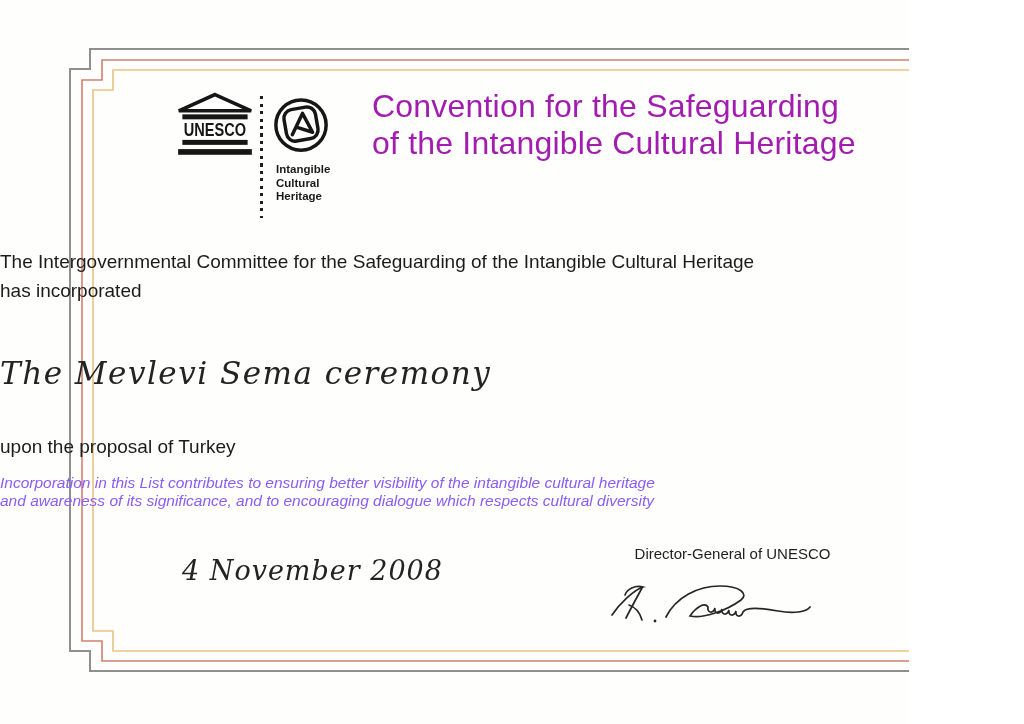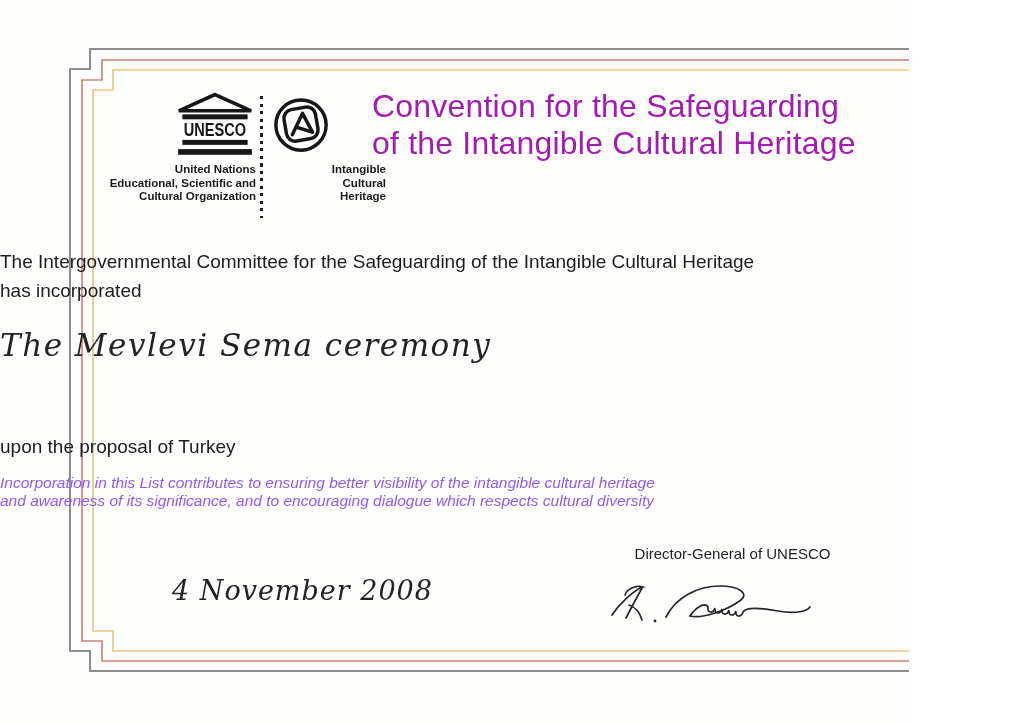--- a/index.html
+++ b/index.html
@@ -11,33 +11,33 @@
   svg{display:block;}
   
   .frame{position:absolute;left:0;top:0;width:1024px;height:724px;pointer-events:none;}
   
   .unesco-logo{left:176px;top:92px;width:78px;height:66px;}
   .unesco-caption{left:100px;top:163px;width:156px;text-align:right;
     font-size:11.5px;line-height:13.5px;font-weight:bold;color:#1a1a1a;}
   .dotted-sep{left:260px;top:96px;width:3px;height:122px;
     background:repeating-linear-gradient(to bottom,#1d1d1d 0 3px,transparent 3px 7.5px);}
   .ich-logo{left:272px;top:95px;width:58px;height:62px;}
-  .ich-caption{left:276px;top:163px;width:110px;text-align:right;
+  .ich-caption{left:276px;top:163px;width:110px;text-align:left;
     font-size:11.5px;line-height:13.5px;font-weight:bold;color:#1a1a1a;}
   .title{left:372px;top:88px;width:600px;font-size:32px;line-height:37px;
     color:#a21caf;letter-spacing:.2px;}
   
   .center{position:absolute;left:0;width:1024px;}
   .statement{font-size:19px;color:#1c1c1c;}
   .script{font-family:"DejaVu Serif",serif;font-style:italic;color:#232323;}
-  .element-name{font-size:31px;letter-spacing:1.5px;}
+  .element-name{font-size:31px;letter-spacing:1.5px;margin-top:28px;}
   .note{font-size:15.5px;font-style:italic;line-height:18.5px;color:#8b5cf6;}
   
   .date-label{left:186px;top:543px;width:190px;text-align:center;font-size:15px;}
-  .date-value{left:172px;top:555px;font-size:27px;letter-spacing:1px;margin-top:20px;}
+  .date-value{left:182px;top:555px;font-size:27px;letter-spacing:1px;}
   .signatory{left:560px;top:545px;width:345px;text-align:center;font-size:15px;}
   .signature{left:602px;top:577px;width:215px;height:50px;}
 </style>
 </head>
 <body>
 
 <div class="stage">
 
   <svg class="frame" viewBox="0 0 1024 724">
     <path d="M90,49 H947 V69 H967 V651 H947 V671 H90 V651 H70 V69 H90 Z" fill="none" stroke-width="2" stroke="#8f8f8f"></path>
@@ -46,25 +46,20 @@
   </svg>
 
   <svg class="abs unesco-logo" viewBox="0 0 110 92">
     <path d="M55,3 L106,26 H4 Z" fill="#ffffff" stroke="#161616" stroke-width="5" stroke-linejoin="miter"></path>
     <rect x="9" y="31" width="92" height="7" fill="#161616"></rect>
     <text x="55" y="62" text-anchor="middle" font-size="25" font-weight="bold" font-family="&quot;Liberation Sans&quot;,sans-serif" fill="#161616" textLength="88" lengthAdjust="spacingAndGlyphs">UNESCO</text>
     <rect x="9" y="67" width="92" height="7" fill="#161616"></rect>
     <rect x="3" y="80" width="104" height="8" fill="#161616"></rect>
   </svg>
 
-  <div class="abs unesco-caption">
-    <div>United Nations</div>
-    <div>Educational, Scientific and</div>
-    <div>Cultural Organization</div>
-  </div>
 
   <div class="abs dotted-sep"></div>
 
   <svg class="abs ich-logo" viewBox="0 0 60 64">
     <circle cx="30" cy="31" r="26" fill="none" stroke="#161616" stroke-width="3.6"></circle>
     <rect x="13.5" y="13.5" width="33" height="33" rx="9" fill="none" stroke="#161616" stroke-width="3.6" transform="rotate(-10 30 30)"></rect>
     <path d="M21,41 L31.5,19 L42,38.5 L26,33.5" fill="none" stroke="#161616" stroke-width="3.6" stroke-linejoin="round" stroke-linecap="round"></path>
   </svg>
 
   <div class="abs ich-caption">

